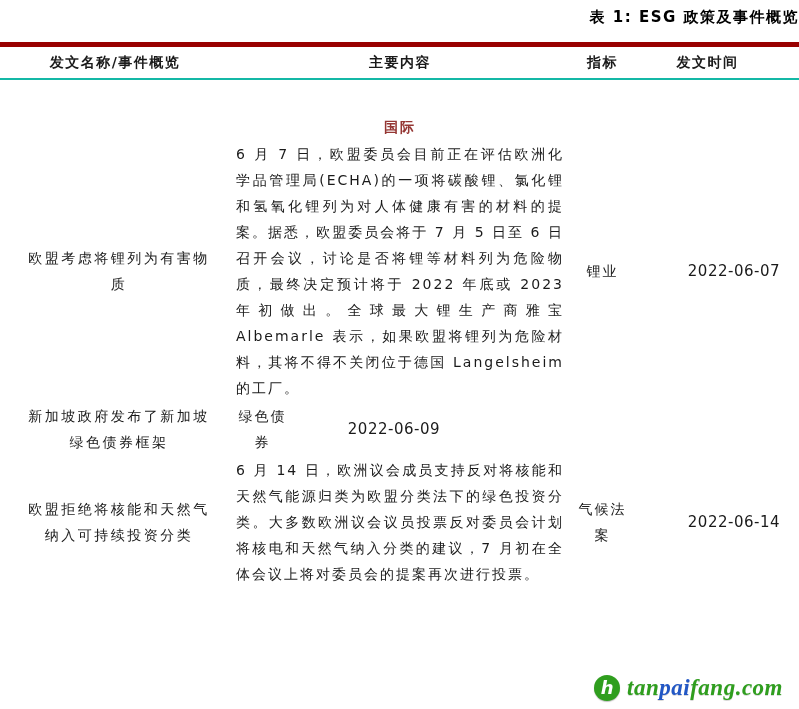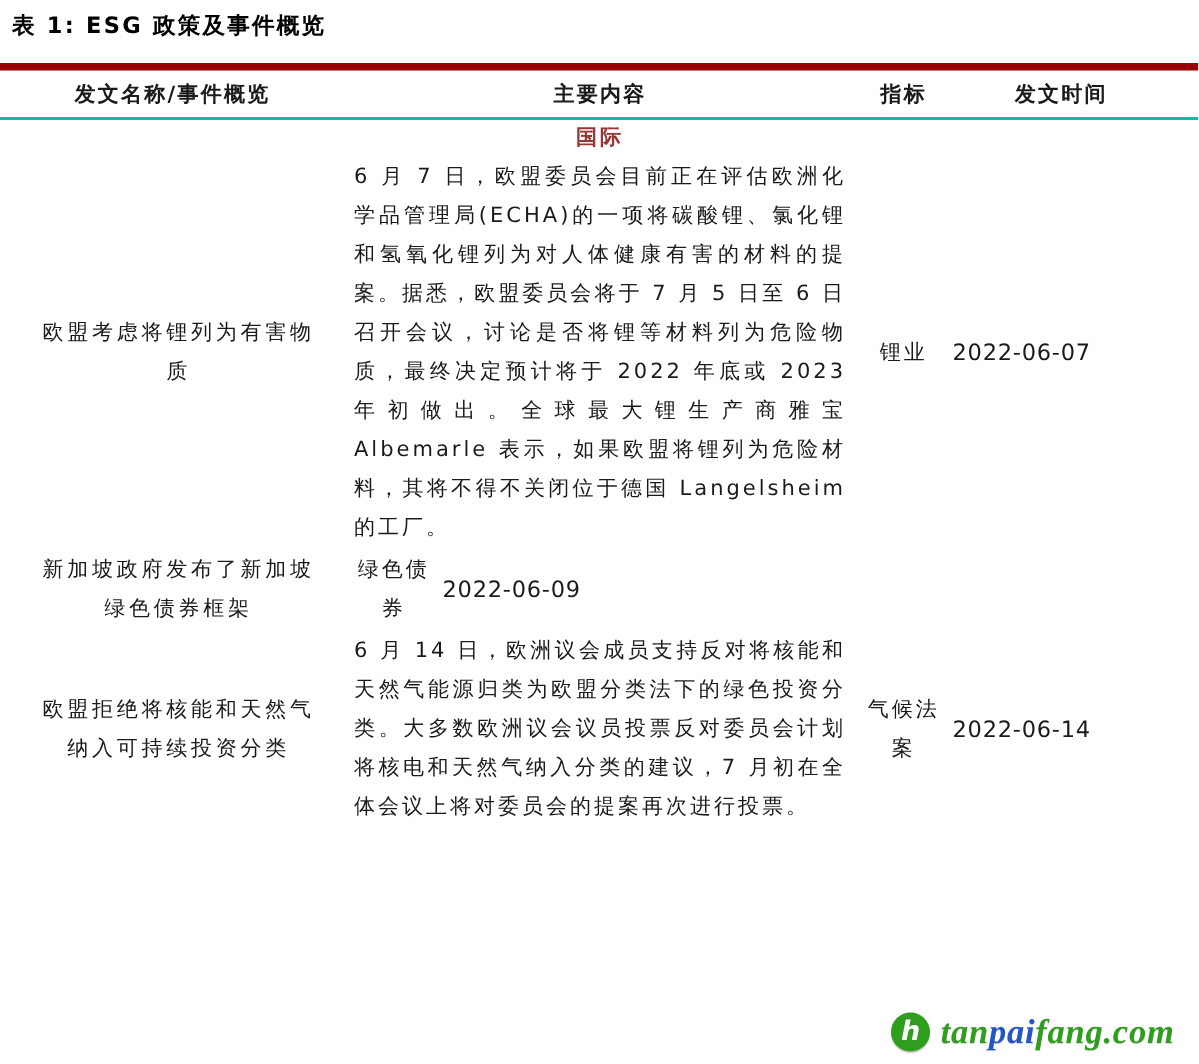--- a/index.html
+++ b/index.html
@@ -15,20 +15,21 @@
     overflow: hidden;
     font-family: "DejaVu Sans", "Liberation Sans", sans-serif;
     color: #1a1a1a;
   }
   .title {
     margin: 8px 0 15px 8px;
     font-size: 15px;
     font-weight: bold;
     letter-spacing: 1.5px;
     color: #000000;
+    text-align: right;
   }
   .thick-rule {
     margin-top: 6px;
     height: 5px;
     width: 100%;
     background: #990000;
   }
   .header-row {
     display: flex;
     align-items: center;
@@ -38,20 +39,21 @@
     font-size: 14px;
     letter-spacing: 1.5px;
   }
   .c1 { width: 230px; box-sizing: border-box; }
   .c2 { width: 340px; box-sizing: border-box; }
   .c3 { width: 65px;  box-sizing: border-box; }
   .c4 { width: 145px; box-sizing: border-box; }
   .th { text-align: center; }
   .section-row {
     padding: 3px 0 2px 0;
+    margin-top: 36px;
   }
   .section-label {
     margin-left: 230px;
     width: 340px;
     text-align: center;
     font-weight: bold;
     font-size: 14px;
     letter-spacing: 2px;
     color: #953734;
   }
@@ -75,21 +77,21 @@
     text-align: justify;
   }
   .row .c3 {
     text-align: center;
     font-size: 14px;
     line-height: 26px;
     letter-spacing: 2px;
     padding: 0 8px;
   }
   .row .c4 {
-    text-align: left;
+    text-align: right;
     font-size: 15px;
     letter-spacing: 0.5px;
   }
   .logo {
     position: absolute;
     right: 16px;
     bottom: 8px;
     display: flex;
     align-items: center;
     gap: 7px;

